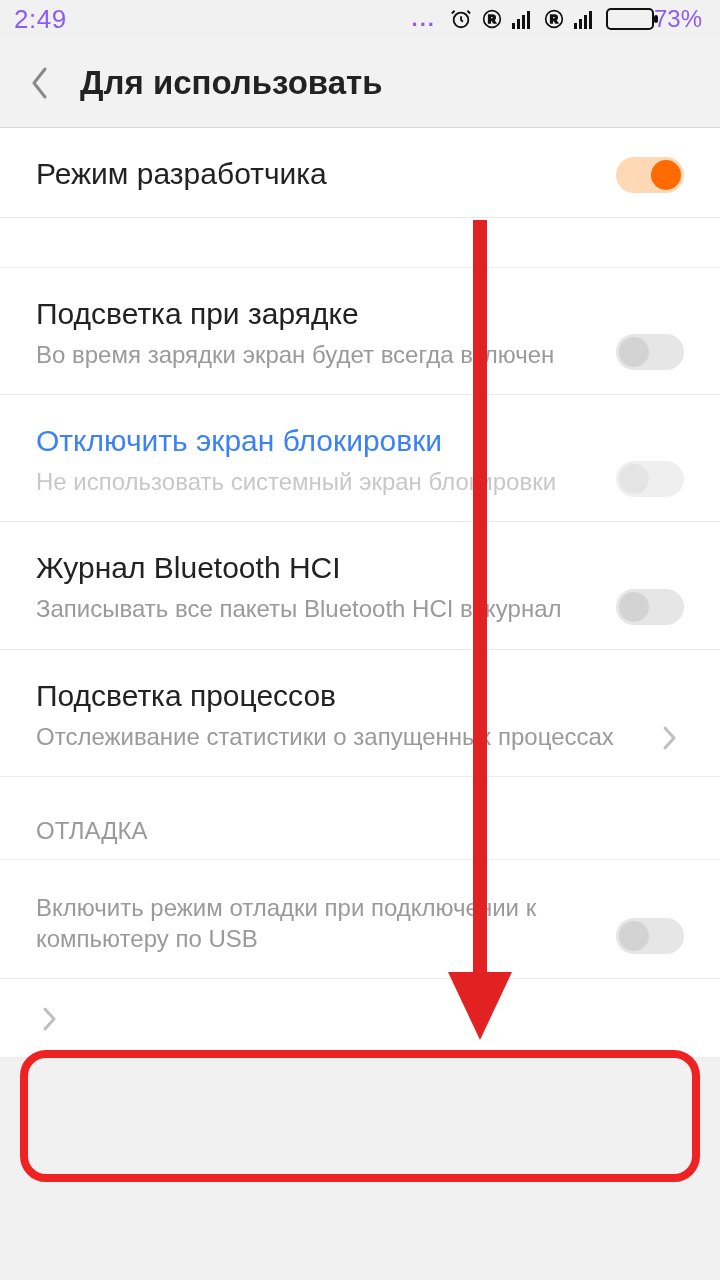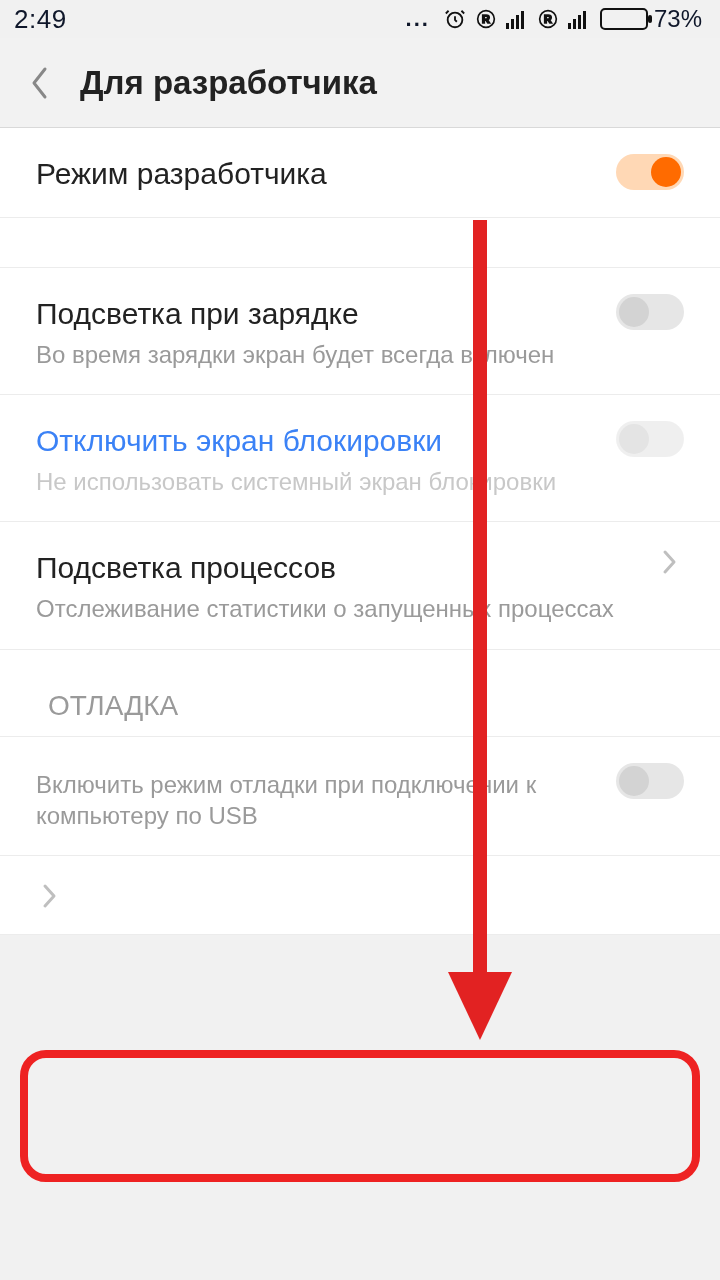--- a/index.html
+++ b/index.html
@@ -1,39 +1,39 @@
 <!DOCTYPE html>
 <html><head>
 <meta charset="utf-8">
 <style>
   * { margin: 0; padding: 0; box-sizing: border-box; -webkit-font-smoothing: antialiased; }
   html, body { width: 720px; height: 1280px; font-family: -apple-system, "Helvetica Neue", Arial, sans-serif; background: #f1f1f1; color: #000; }
   
-  .status-bar { display: flex; justify-content: space-between; align-items: center; height: 38px; padding: 0 18px 0 14px; background: #f1f1f1; font-size: 24px; color: #0f172a; }
+  .status-bar { display: flex; justify-content: space-between; align-items: center; height: 38px; padding: 0 18px 0 14px; background: #f1f1f1; font-size: 24px; color: #8b5cf6; }
   .status-left { font-size: 26px; letter-spacing: 0.5px;}
   .status-right { display: flex; align-items: center; gap: 10px; }
   .dots { letter-spacing: 2px; font-weight: bold; font-size: 22px; margin-right: 4px;}
   .sicon { display: inline-flex; }
-  .battery { display: inline-flex; align-items: center; gap: 6px; }
+  .battery { display: inline-flex; align-items: center; }
   .battery-body { width: 48px; height: 22px; border: 2px solid #111; border-radius: 5px; position: relative; }
   .battery-body::after { content: ""; position: absolute; right: -6px; top: 5px; width: 4px; height: 8px; background: #111; border-radius: 2px; }
   .battery-fill { height: 100%; width: 73%; background: #111; border-radius: 2px 0 0 2px; }
   
   .header { display: flex; align-items: center; height: 90px; padding: 0 20px; background: #f2f2f2; border-bottom: 1px solid #d9d9d9; gap: 20px; }
   .back-btn { width: 40px; height: 50px; display: flex; align-items: center; justify-content: center; }
   .header-title { font-size: 33px; font-weight: 700; color: #222; }
   
   .content { background: #fff; }
-  .item { display: flex; align-items: flex-start; padding: 26px 36px 24px; border-bottom: 1px solid #ececec; position: relative; }
+  .item { display: flex; align-items: flex-end; padding: 26px 36px 24px; border-bottom: 1px solid #ececec; position: relative; }
   .item .text { flex: 1; padding-right: 20px; }
   .item .title { font-size: 30px; color: #222; line-height: 1.3; }
   .item .sub  { font-size: 24px; color: #9a9a9a; margin-top: 6px; line-height: 1.3; }
   .item.disabled .title { color: #3b82f6; }
   .item.disabled .sub { color: #c8c8c8; }
-  .section-label { padding: 40px 48px 14px; font-size: 28px; color: #9a9a9a; background: #fff; border-bottom: 1px solid #ececec;}
+  .section-label { padding: 40px 36px 14px; font-size: 24px; color: #9a9a9a; background: #fff; border-bottom: 1px solid #ececec;}
   
   .toggle { width: 68px; height: 36px; border-radius: 20px; background: #e6e6e6; position: relative; flex-shrink: 0; }
   .toggle .knob { position: absolute; top: 3px; left: 3px; width: 30px; height: 30px; border-radius: 50%; background: #d3d3d3; }
   .toggle.on { background: #ffd8b5; }
   .toggle.on .knob { left: auto; right: 3px; background: #ff6b00; }
   .toggle.disabled { opacity: 0.6; }
   
   .chevron { width: 28px; height: 28px; display: flex; align-items: center; justify-content: center; flex-shrink: 0; }
   
   .mini-gap { height: 50px; background: #fff; border-bottom: 1px solid #ececec; }
@@ -89,21 +89,21 @@
     </span>
   </div>
 </div>
 
 <div class="header">
   <div class="back-btn">
     <svg width="20" height="34" viewBox="0 0 20 34">
         <path d="M15 3 L4 17 L15 31" stroke="#888" stroke-width="3" fill="none" stroke-linecap="round" stroke-linejoin="round"></path>
       </svg>
   </div>
-  <div class="header-title">Для разработчика</div>
+  <div class="header-title">Для использовать</div>
 </div>
 
 <div class="content">
 
   <div class="item">
     <div class="text">
       <div class="title">Режим разработчика</div>
     </div>
     <div class="toggle on">
         <div class="knob"></div>
@@ -125,20 +125,29 @@
   <div class="item disabled">
     <div class="text">
       <div class="title">Отключить экран блокировки</div>
       <div class="sub">Не использовать системный экран блокировки</div>
     </div>
     <div class="toggle disabled">
         <div class="knob"></div>
       </div>
   </div>
 
+  <div class="item">
+    <div class="text">
+      <div class="title">Журнал Bluetooth HCI</div>
+      <div class="sub">Записывать все пакеты Bluetooth HCI в журнал</div>
+    </div>
+    <div class="toggle">
+        <div class="knob"></div>
+      </div>
+  </div>
 
   <div class="item">
     <div class="text">
       <div class="title">Подсветка процессов</div>
       <div class="sub">Отслеживание статистики о запущенных процессах</div>
     </div>
     <div class="chevron">
       <svg width="16" height="26" viewBox="0 0 16 26">
           <path d="M3 3 L12 13 L3 23" stroke="#bfbfbf" stroke-width="3" fill="none" stroke-linecap="round" stroke-linejoin="round"></path>
         </svg>

